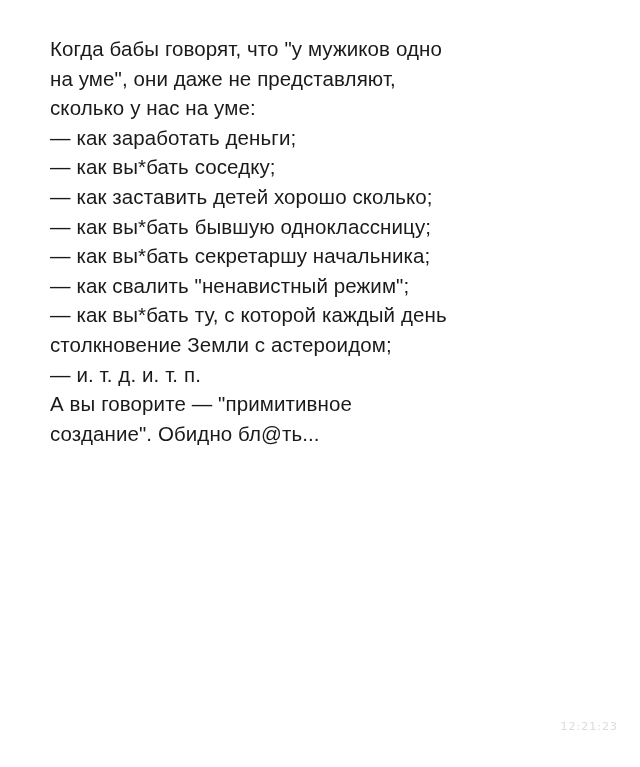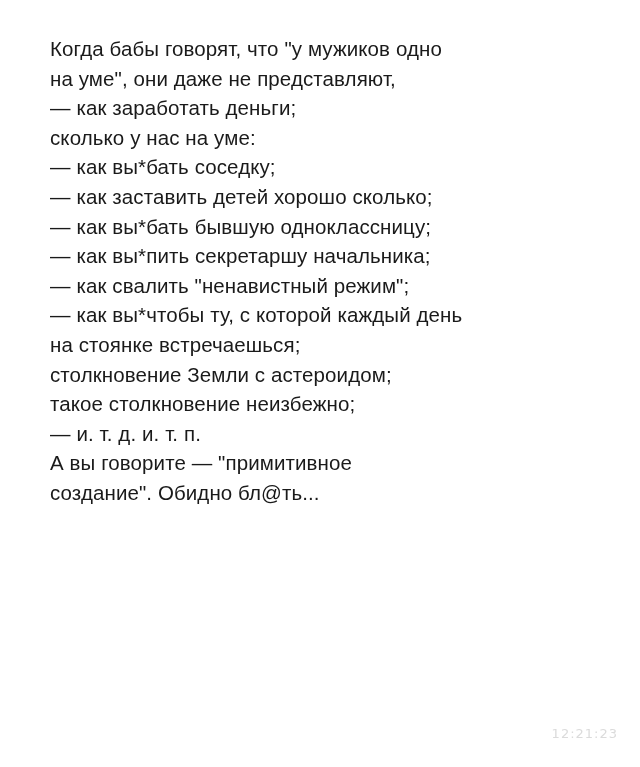--- a/index.html
+++ b/index.html
@@ -28,44 +28,42 @@
     letter-spacing: 0.1px;
     font-weight: 400;
   }
   .line {
     white-space: pre-wrap;
     margin: 0;
   }
   .watermark {
     position: absolute;
     right: 22px;
-    bottom: 26px;
-    font-size: 13px;
+    bottom: 34px;
+    font-size: 11px;
     color: #cfcfcf;
     letter-spacing: 1px;
     font-family: "DejaVu Sans", sans-serif;
     opacity: 0.75;
   }
 </style>
 </head>
 <body>
 
 <div class="page">
   <div class="text-block">
     <p class="line">Когда бабы говорят, что "у мужиков одно</p>
     <p class="line">на уме", они даже не представляют,</p>
+    <p class="line">сколько у нас на уме:</p>
     <p class="line">— как заработать деньги;</p>
-    <p class="line">сколько у нас на уме:</p>
     <p class="line">— как вы*бать соседку;</p>
     <p class="line">— как заставить детей хорошо сколько;</p>
     <p class="line">— как вы*бать бывшую одноклассницу;</p>
-    <p class="line">— как вы*пить секретаршу начальника;</p>
+    <p class="line">— как вы*бать секретаршу начальника;</p>
     <p class="line">— как свалить "ненавистный режим";</p>
-    <p class="line">— как вы*чтобы ту, с которой каждый день</p>
-    <p class="line">на стоянке встречаешься;</p>
+    <p class="line">— как вы*бать ту, с которой каждый день</p>
     <p class="line">столкновение Земли с астероидом;</p>
-    <p class="line">такое столкновение неизбежно;</p>
     <p class="line">— и. т. д. и. т. п.</p>
     <p class="line">А вы говорите — "примитивное</p>
     <p class="line">создание". Обидно бл@ть...</p>
   </div>
   <div class="watermark">12:21:23</div>
 </div>
 
 </body></html>

